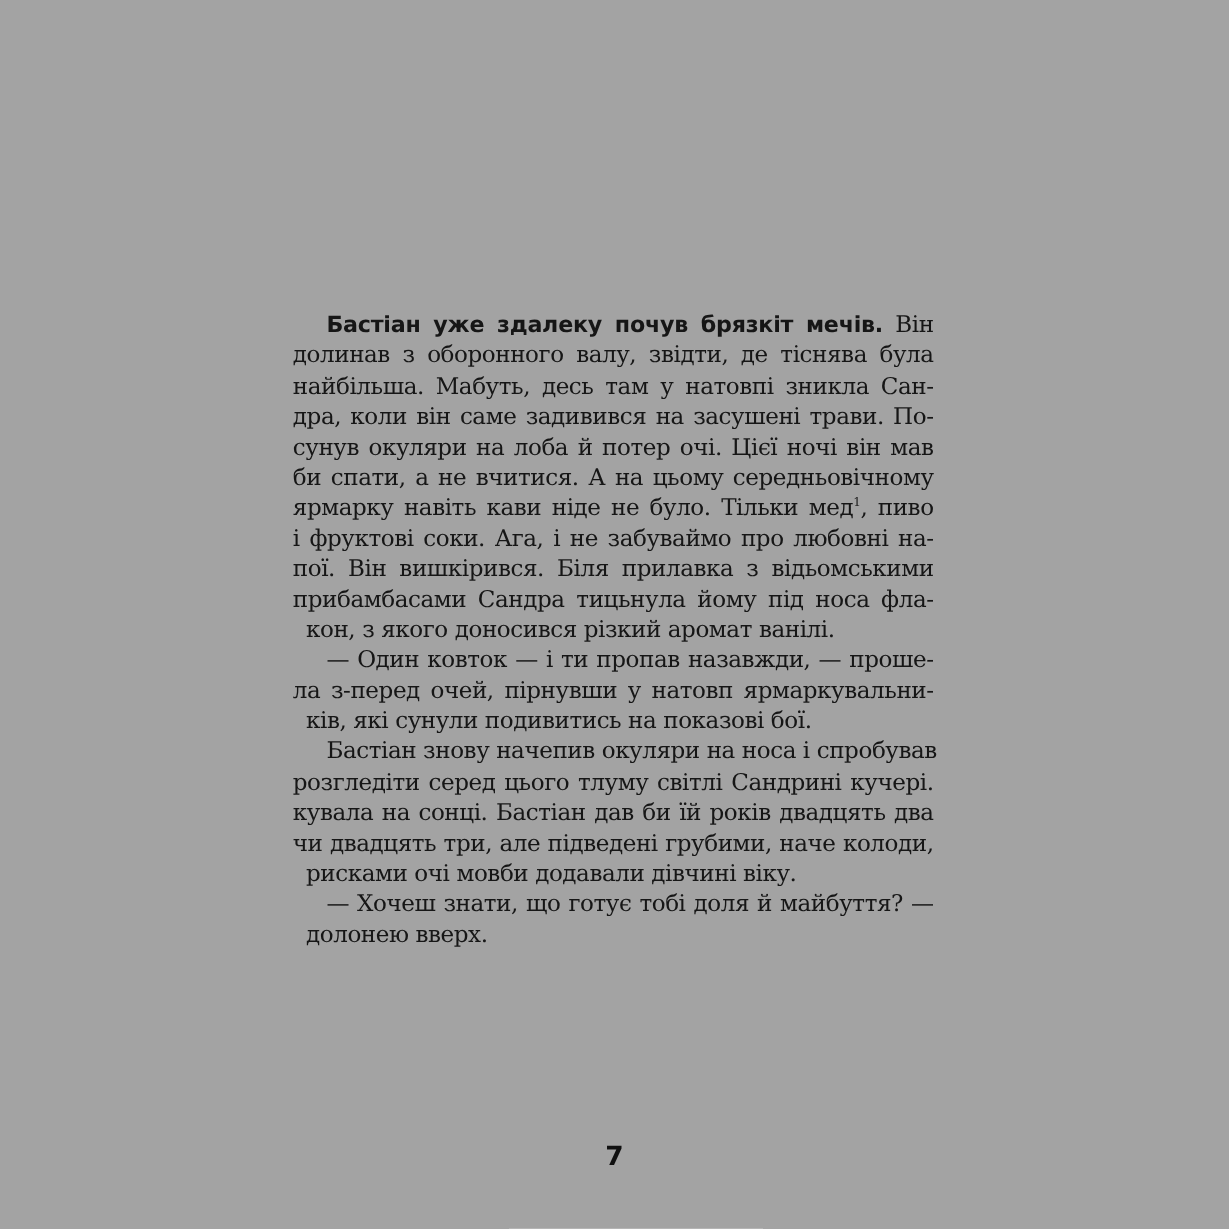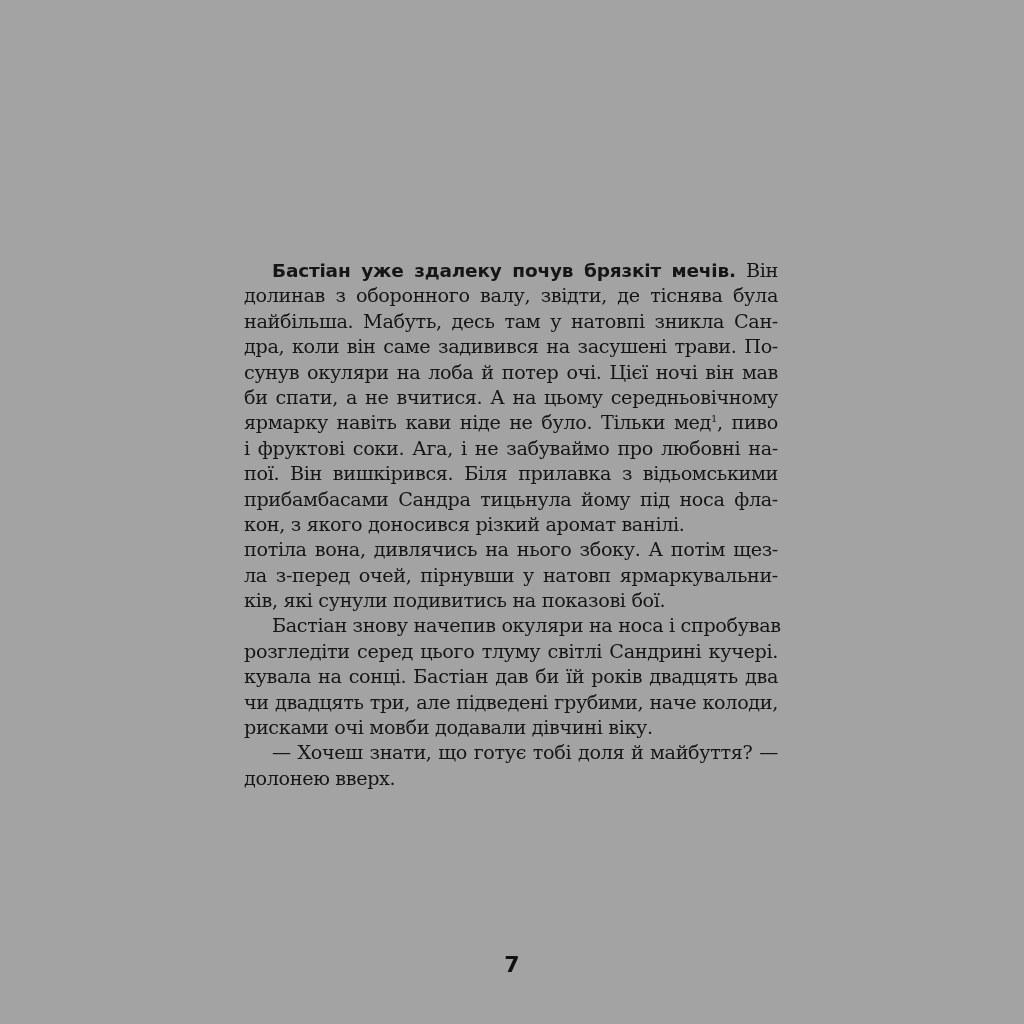--- a/index.html
+++ b/index.html
@@ -18,21 +18,21 @@
     color: #161616;
     letter-spacing: -0.35px;
   }
   .line {
     display: block;
     white-space: nowrap;
     text-align: justify;
     text-align-last: justify;
     height: 25.4px;
   }
-  .line.last { text-align-last: left; }
+  .line.last { text-align-last: left; margin-left: 11px; }
   .indent { padding-left: 28px; }
   .lead {
     font-family: "DejaVu Sans", "Liberation Sans", sans-serif;
     font-weight: bold;
     font-size: 18.5px;
     letter-spacing: -0.2px;
   }
   sup { font-size: 10px; line-height: 0; vertical-align: 7px; }
   .page-number {
     position: absolute;
@@ -55,21 +55,21 @@
     <span class="line">долинав з оборонного валу, звідти, де тіснява була</span>
     <span class="line">найбільша. Мабуть, десь там у натовпі зникла Сан-</span>
     <span class="line">дра, коли він саме задивився на засушені трави. По-</span>
     <span class="line">сунув окуляри на лоба й потер очі. Цієї ночі він мав</span>
     <span class="line">би спати, а не вчитися. А на цьому середньовічному</span>
     <span class="line"><span>ярмарку навіть кави ніде не було. Тільки мед</span><sup>1</sup><span>, пиво</span></span>
     <span class="line">і фруктові соки. Ага, і не забуваймо про любовні на-</span>
     <span class="line">пої. Він вишкірився. Біля прилавка з відьомськими</span>
     <span class="line">прибамбасами Сандра тицьнула йому під носа фла-</span>
     <span class="line last">кон, з якого доносився різкий аромат ванілі.</span>
-    <span class="line">потіла вона, дивлячись на нього збоку. А потім щез-</span>
+    <span class="line indent">— Один ковток — і ти пропав назавжди, — проше-</span>
     <span class="line">ла з-перед очей, пірнувши у натовп ярмаркувальни-</span>
     <span class="line last">ків, які сунули подивитись на показові бої.</span>
     <span class="line indent">Бастіан знову начепив окуляри на носа і спробував</span>
     <span class="line">розгледіти серед цього тлуму світлі Сандрині кучері.</span>
     <span class="line">кувала на сонці. Бастіан дав би їй років двадцять два</span>
     <span class="line">чи двадцять три, але підведені грубими, наче колоди,</span>
     <span class="line last">рисками очі мовби додавали дівчині віку.</span>
     <span class="line indent">— Хочеш знати, що готує тобі доля й майбуття? —</span>
     <span class="line last">долонею вверх.</span>
   </div>

